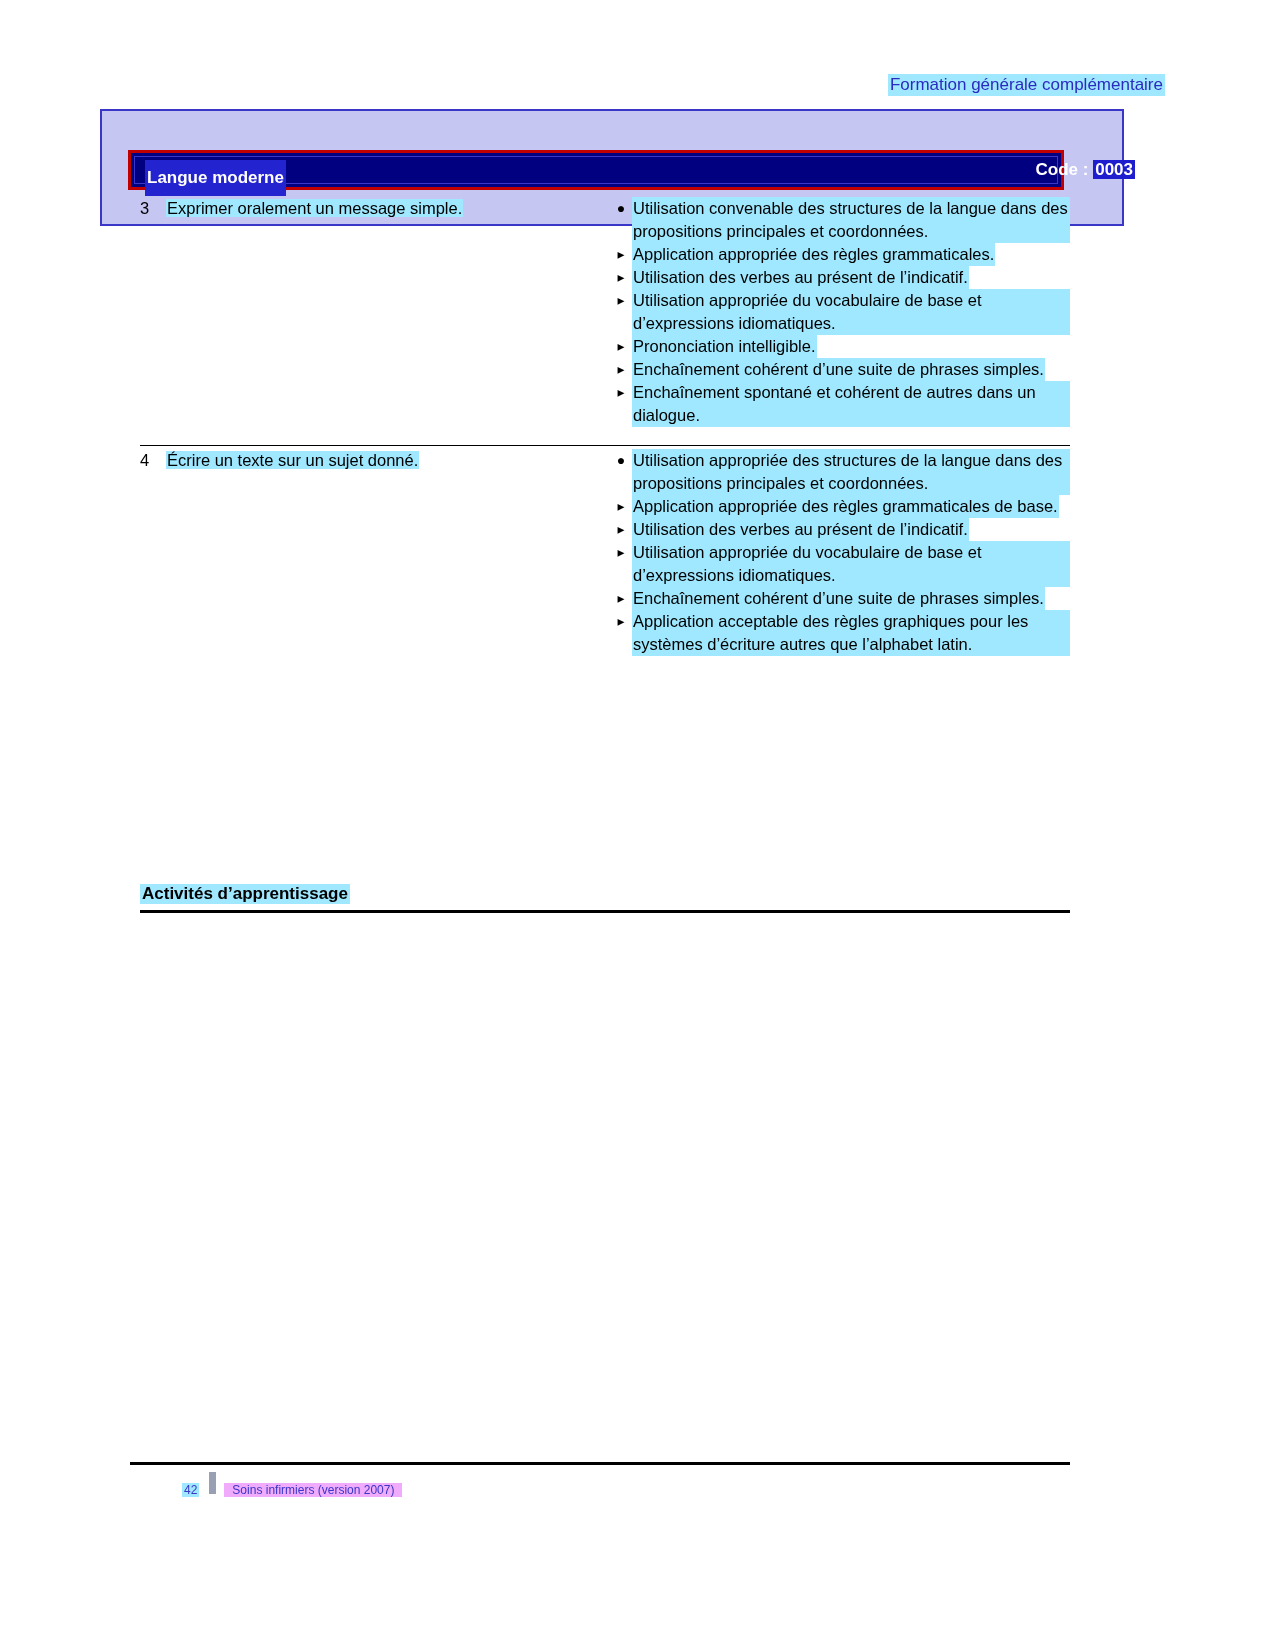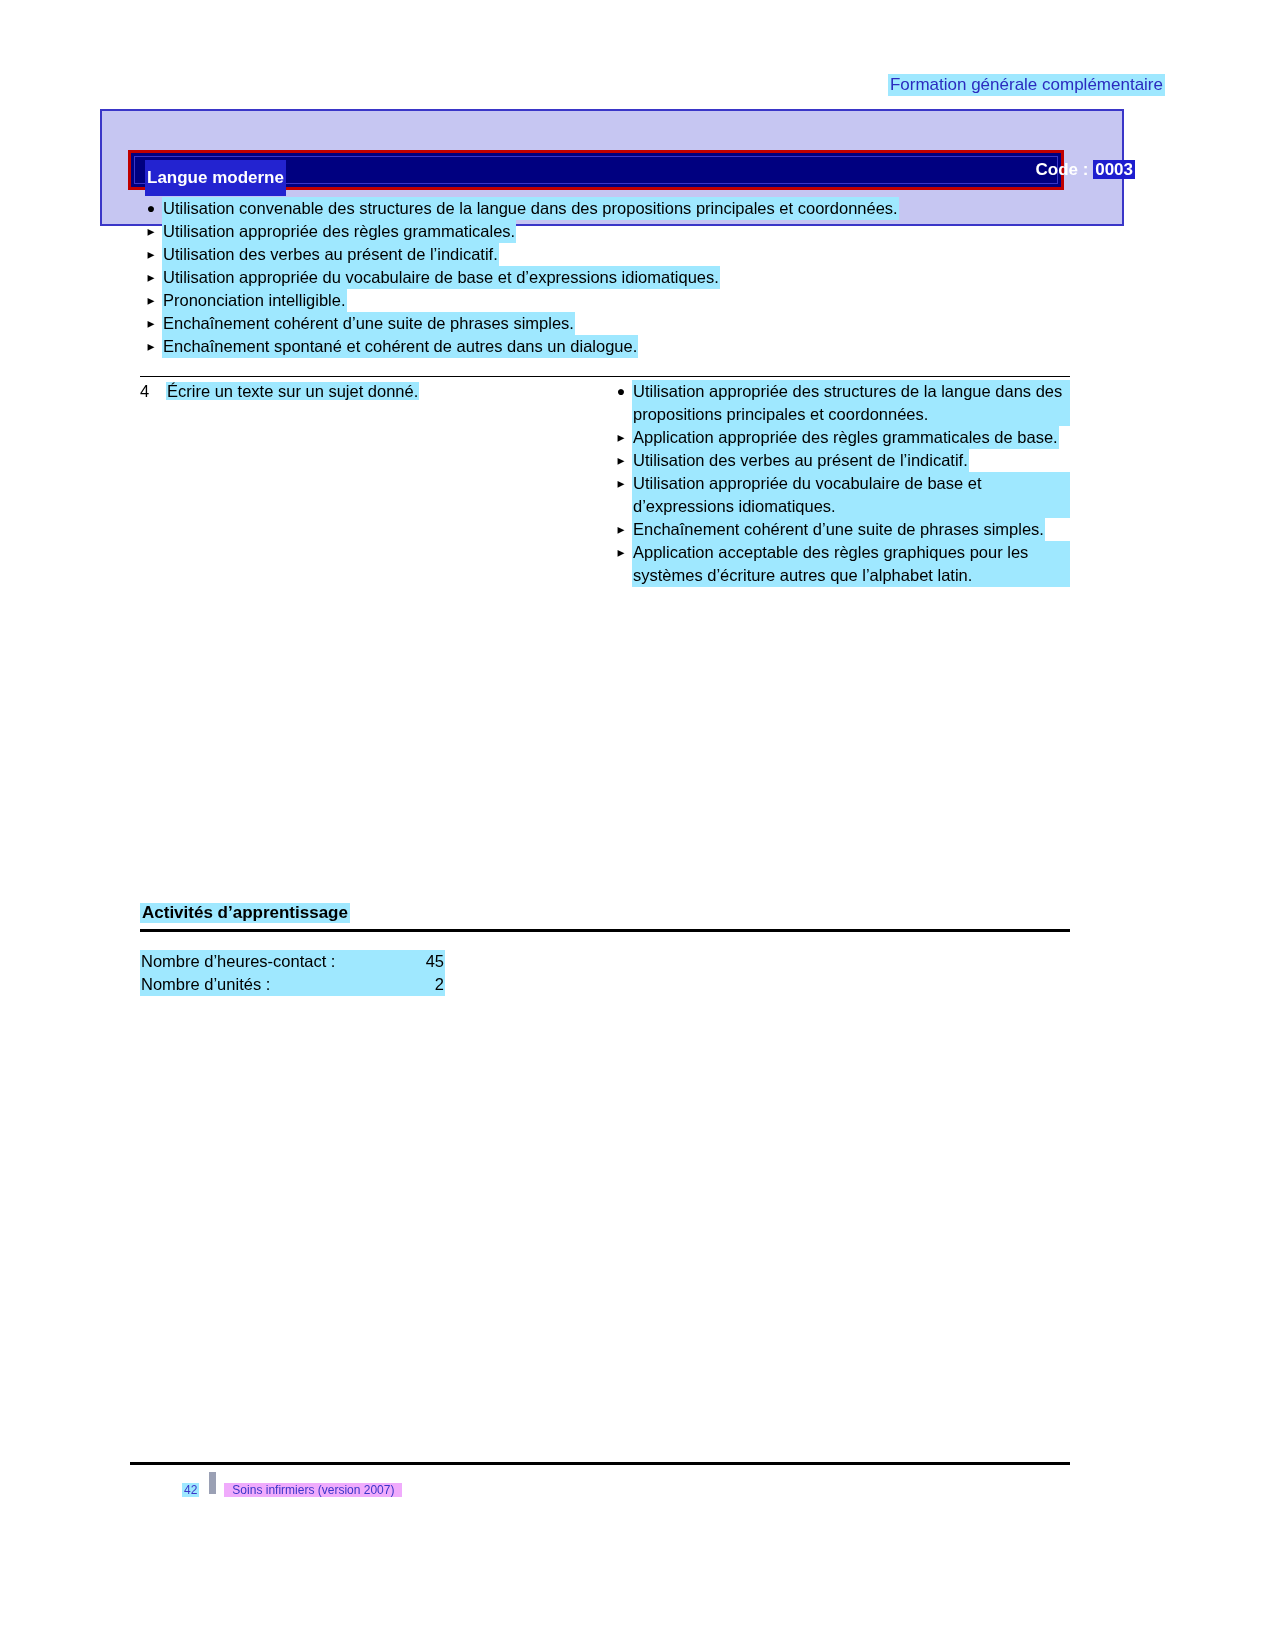--- a/index.html
+++ b/index.html
@@ -136,21 +136,20 @@
     background: #9fe8ff;
     padding: 0 1px;
   }
 
   
   .activities {
     position: absolute;
     left: 140px;
     top: 880px;
     width: 930px;
-    margin-top: 19px;
   }
   .activities h2 {
     margin: 0;
     font-size: 17px;
     font-weight: bold;
     display: inline-block;
     background: #9fe8ff;
     padding: 0 2px;
   }
   .activities .rule {
@@ -227,28 +226,31 @@
   </div>
   <div class="course-title">Langue moderne</div>
   <div class="course-code">
     <span>Code :</span>
     <span class="code-val">0003</span>
   </div>
 
   <div class="comp-table">
 
     <div class="comp-row">
+      <div class="comp-left">
+        <span class="num">3</span><span class="txt">Exprimer oralement un message simple.</span>
+      </div>
       <div class="comp-right">
         <div class="crit">
           <span class="bullet">●</span>
           <span class="ctext">Utilisation convenable des structures de la langue dans des propositions principales et coordonnées.</span>
         </div>
         <div class="crit">
           <span class="bullet">▸</span>
-          <span class="ctext">Utilisation appropriée des règles grammaticales.</span>
+          <span class="ctext">Application appropriée des règles grammaticales.</span>
         </div>
         <div class="crit">
           <span class="bullet">▸</span>
           <span class="ctext">Utilisation des verbes au présent de l’indicatif.</span>
         </div>
         <div class="crit">
           <span class="bullet">▸</span>
           <span class="ctext">Utilisation appropriée du vocabulaire de base et d’expressions idiomatiques.</span>
         </div>
         <div class="crit">
@@ -299,30 +301,20 @@
           <span class="ctext">Application acceptable des règles graphiques pour les systèmes d’écriture autres que l’alphabet latin.</span>
         </div>
       </div>
     </div>
 
   </div>
 
   <div class="activities">
     <h2>Activités d’apprentissage</h2>
     <div class="rule"></div>
-    <div class="act-lines">
-      <div class="act-line">
-        <span class="lbl">Nombre d’heures-contact :</span>
-        <span class="val">45</span>
-      </div>
-      <div class="act-line">
-        <span class="lbl">Nombre d’unités :</span>
-        <span class="val">2</span>
-      </div>
-    </div>
   </div>
 
   <div class="footer-rule"></div>
   <div class="footer">
     <span class="pg">42</span>
     <span class="bar"></span>
     <span class="ftxt">Soins infirmiers (version 2007)</span>
   </div>
 
 </div>

